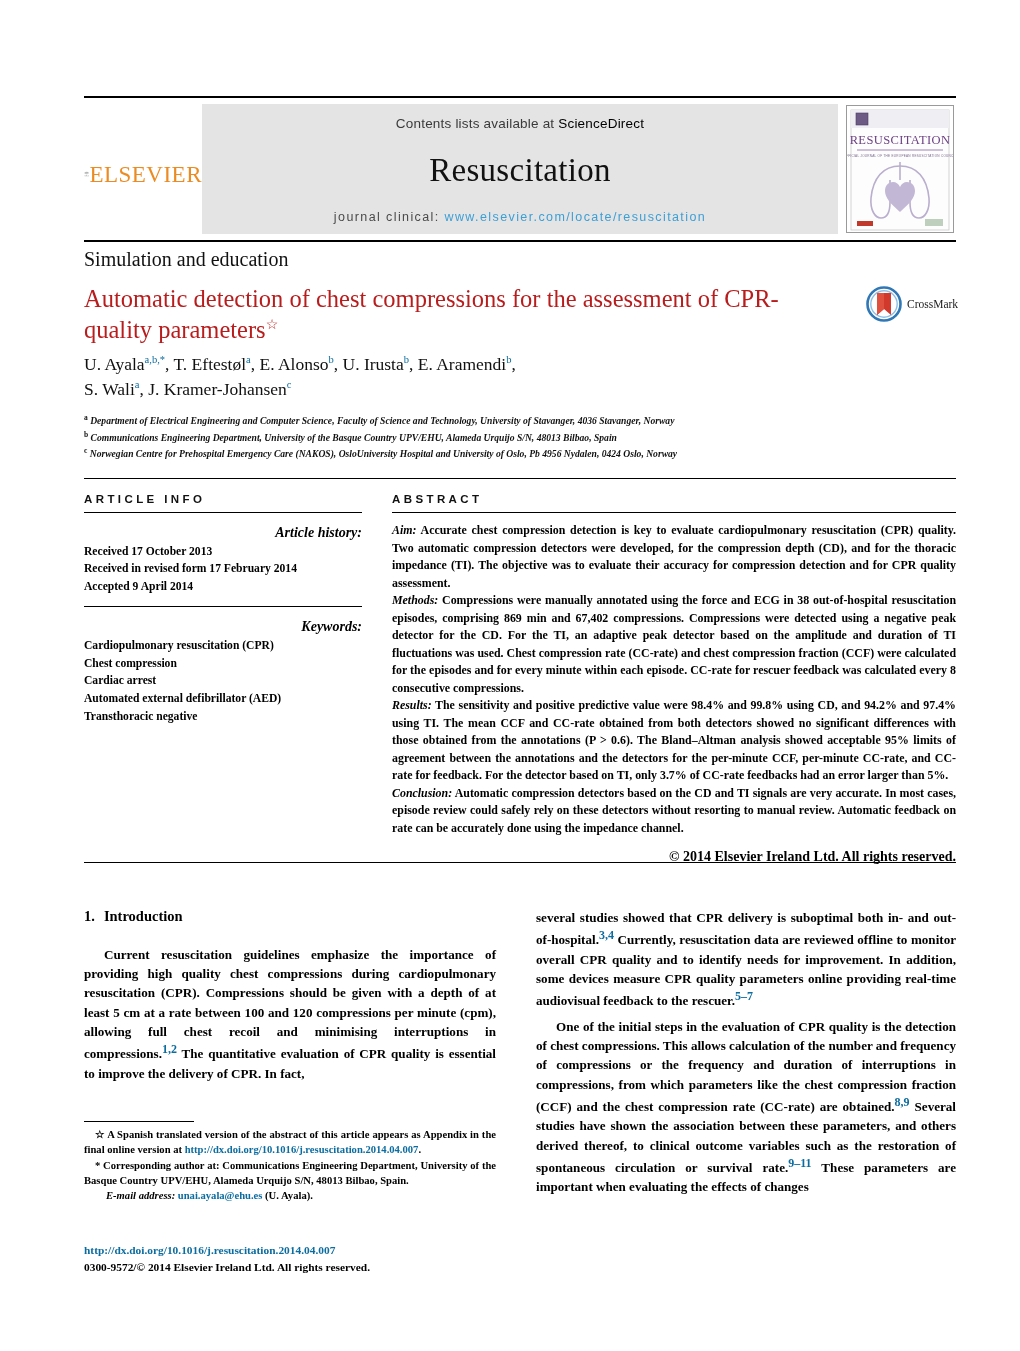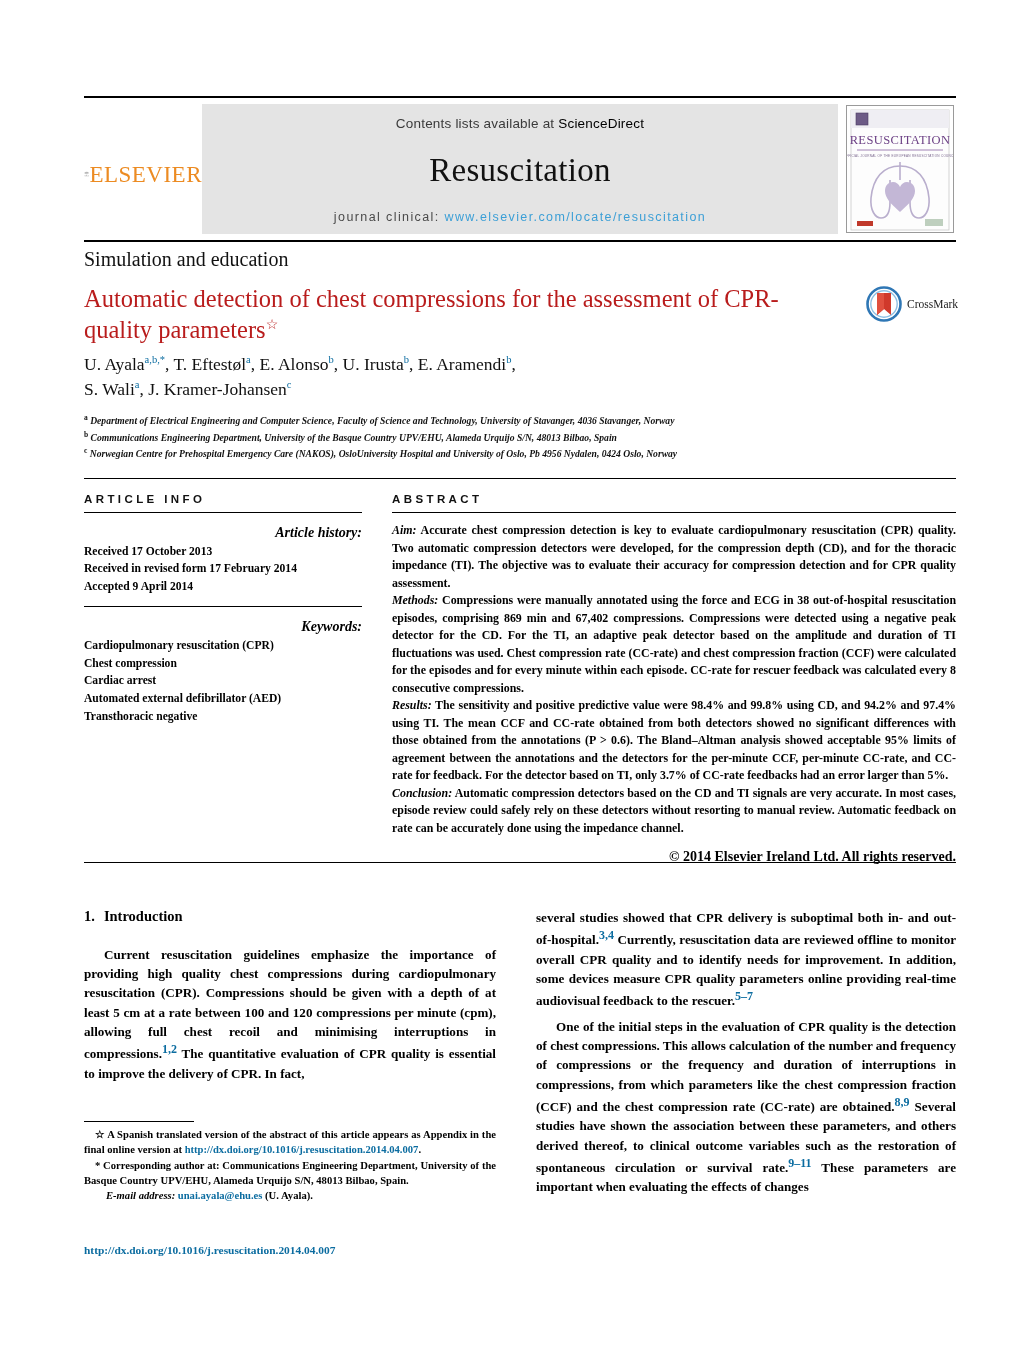--- a/index.html
+++ b/index.html
@@ -469,15 +469,16 @@
 
   <div class="footnote-rule"></div>
   <div class="footnotes">
     <div class="fn fn-indent"><span>☆</span><span> A Spanish translated version of the abstract of this article appears as Appendix in the final online version at </span><span class="lnk">http://dx.doi.org/10.1016/j.resuscitation.2014.04.007</span><span>.</span></div>
     <div class="fn fn-indent"><span>*</span><span> Corresponding author at: Communications Engineering Department, University of the Basque Country UPV/EHU, Alameda Urquijo S/N, 48013 Bilbao, Spain.</span></div>
     <div class="fn email-indent"><span class="ital">E-mail address:</span> <span class="lnk">unai.ayala@ehu.es</span><span> (U. Ayala).</span></div>
   </div>
 
   <div class="doi-block">
     <div class="doi">http://dx.doi.org/10.1016/j.resuscitation.2014.04.007</div>
+    <div>0300-9572/© 2014 Elsevier Ireland Ltd. All rights reserved.</div>
   </div>
 
 </div>
 
 </body></html>

